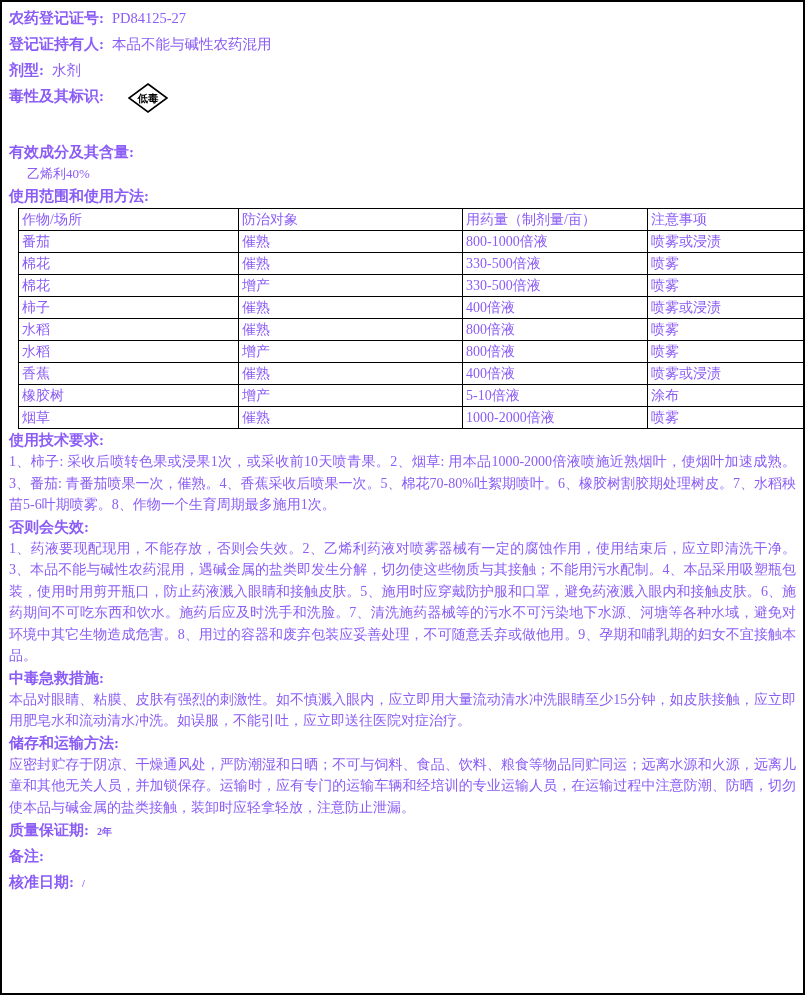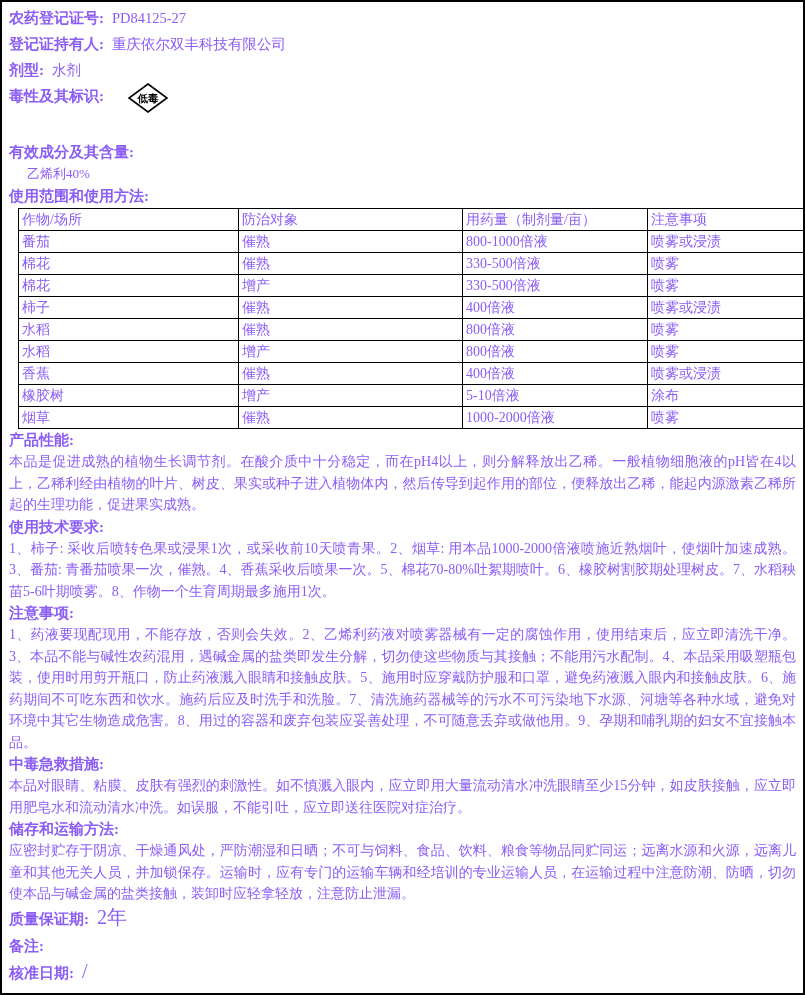--- a/index.html
+++ b/index.html
@@ -18,33 +18,33 @@
   .ingredient-val{font-size:13px;line-height:22px;padding-left:18px;}
   table.usage{border-collapse:collapse;width:100%;table-layout:fixed;margin:1px 0 0 9px;}
   table.usage th,table.usage td{
     border:1px solid #000;font-size:14px;font-weight:normal;text-align:left;
     padding:2px 2px 2px 3px;line-height:17px;overflow:hidden;white-space:nowrap;
   }
   .section .heading{line-height:22px;}
   .section .body{font-size:14px;line-height:21.5px;text-align:justify;}
   .bottom-field{font-size:15px;line-height:25px;white-space:nowrap;}
   .bottom-field .lbl{font-weight:bold;}
-  .bottom-field .val{font-weight:normal;font-size:20px;margin-left:8px;}
+  .bottom-field .val{font-weight:bold;font-size:10px;margin-left:8px;}
 </style>
 </head>
 <body>
 
 <div class="page">
 
   <div class="field">
     <span class="lbl">农药登记证号:</span><span class="val">PD84125-27</span>
   </div>
 
   <div class="field">
-    <span class="lbl">登记证持有人:</span><span class="val">重庆依尔双丰科技有限公司</span>
+    <span class="lbl">登记证持有人:</span><span class="val">本品不能与碱性农药混用</span>
   </div>
 
 
   <div class="field">
     <span class="lbl">剂型:</span><span class="val">水剂</span>
   </div>
 
   <div class="field field-tox">
     <span class="lbl">毒性及其标识:</span>
     <svg class="tox-icon" width="40" height="30" viewBox="0 0 40 30">
@@ -124,32 +124,28 @@
       </tr>
       <tr>
         <td>烟草</td>
         <td>催熟</td>
         <td>1000-2000倍液</td>
         <td>喷雾</td>
       </tr>
     </tbody>
   </table>
 
-  <div class="section">
-    <div class="heading">产品性能:</div>
-    <div class="body">本品是促进成熟的植物生长调节剂。在酸介质中十分稳定，而在pH4以上，则分解释放出乙稀。一般植物细胞液的pH皆在4以上，乙稀利经由植物的叶片、树皮、果实或种子进入植物体内，然后传导到起作用的部位，便释放出乙稀，能起内源激素乙稀所起的生理功能，促进果实成熟。</div>
-  </div>
 
   <div class="section">
     <div class="heading">使用技术要求:</div>
     <div class="body">1、柿子: 采收后喷转色果或浸果1次，或采收前10天喷青果。2、烟草: 用本品1000-2000倍液喷施近熟烟叶，使烟叶加速成熟。3、番茄: 青番茄喷果一次，催熟。4、香蕉采收后喷果一次。5、棉花70-80%吐絮期喷叶。6、橡胶树割胶期处理树皮。7、水稻秧苗5-6叶期喷雾。8、作物一个生育周期最多施用1次。</div>
   </div>
 
   <div class="section">
-    <div class="heading">注意事项:</div>
+    <div class="heading">否则会失效:</div>
     <div class="body">1、药液要现配现用，不能存放，否则会失效。2、乙烯利药液对喷雾器械有一定的腐蚀作用，使用结束后，应立即清洗干净。3、本品不能与碱性农药混用，遇碱金属的盐类即发生分解，切勿使这些物质与其接触；不能用污水配制。4、本品采用吸塑瓶包装，使用时用剪开瓶口，防止药液溅入眼睛和接触皮肤。5、施用时应穿戴防护服和口罩，避免药液溅入眼内和接触皮肤。6、施药期间不可吃东西和饮水。施药后应及时洗手和洗脸。7、清洗施药器械等的污水不可污染地下水源、河塘等各种水域，避免对环境中其它生物造成危害。8、用过的容器和废弃包装应妥善处理，不可随意丢弃或做他用。9、孕期和哺乳期的妇女不宜接触本品。</div>
   </div>
 
   <div class="section">
     <div class="heading">中毒急救措施:</div>
     <div class="body">本品对眼睛、粘膜、皮肤有强烈的刺激性。如不慎溅入眼内，应立即用大量流动清水冲洗眼睛至少15分钟，如皮肤接触，应立即用肥皂水和流动清水冲洗。如误服，不能引吐，应立即送往医院对症治疗。</div>
   </div>
 
   <div class="section">
     <div class="heading">储存和运输方法:</div>

